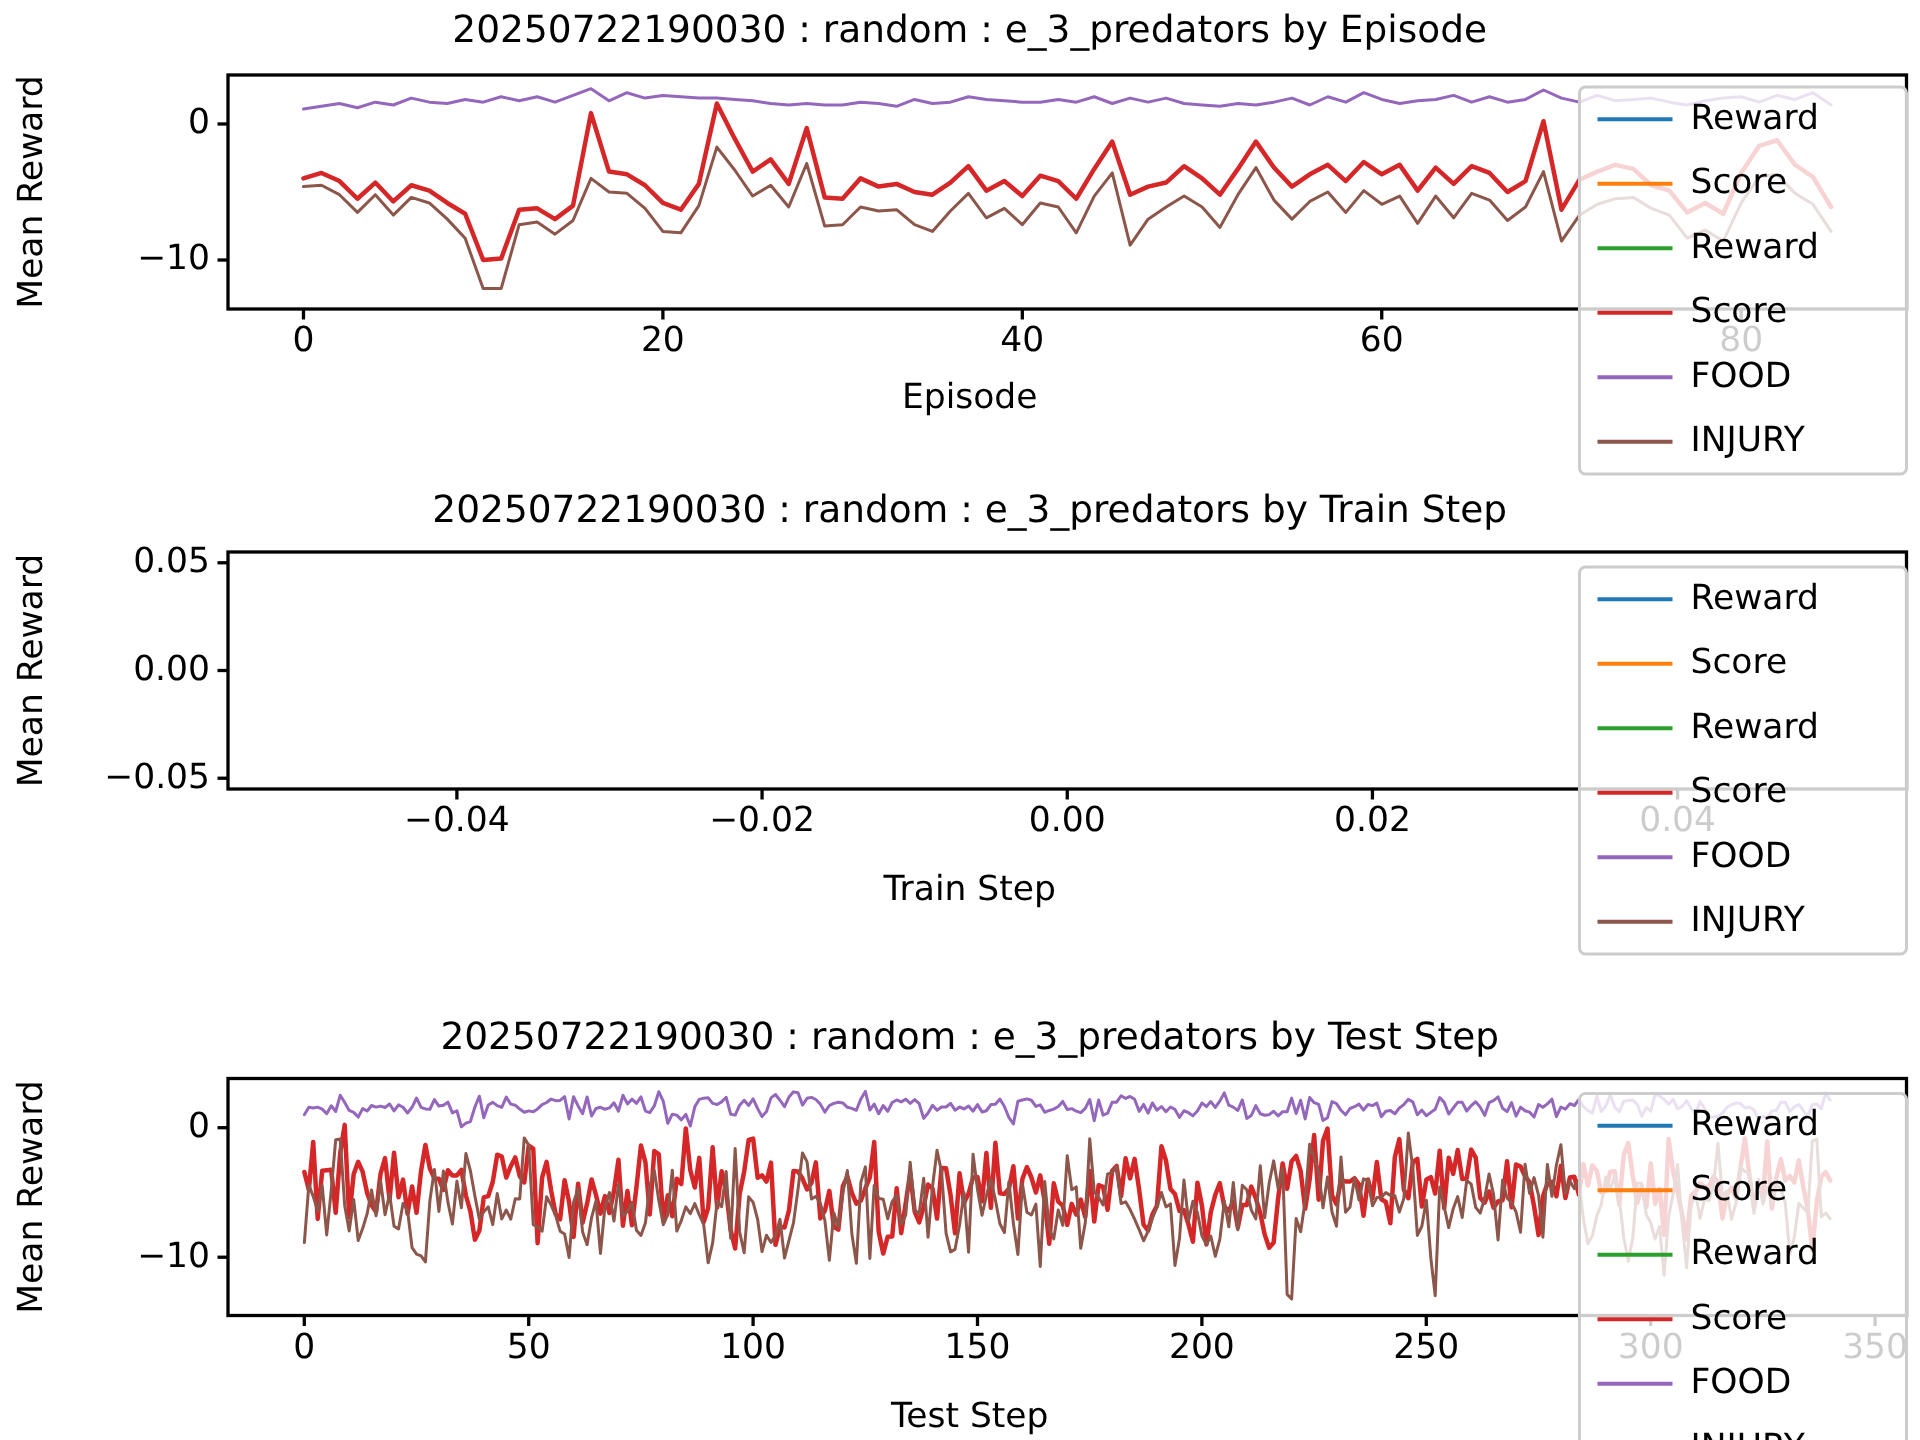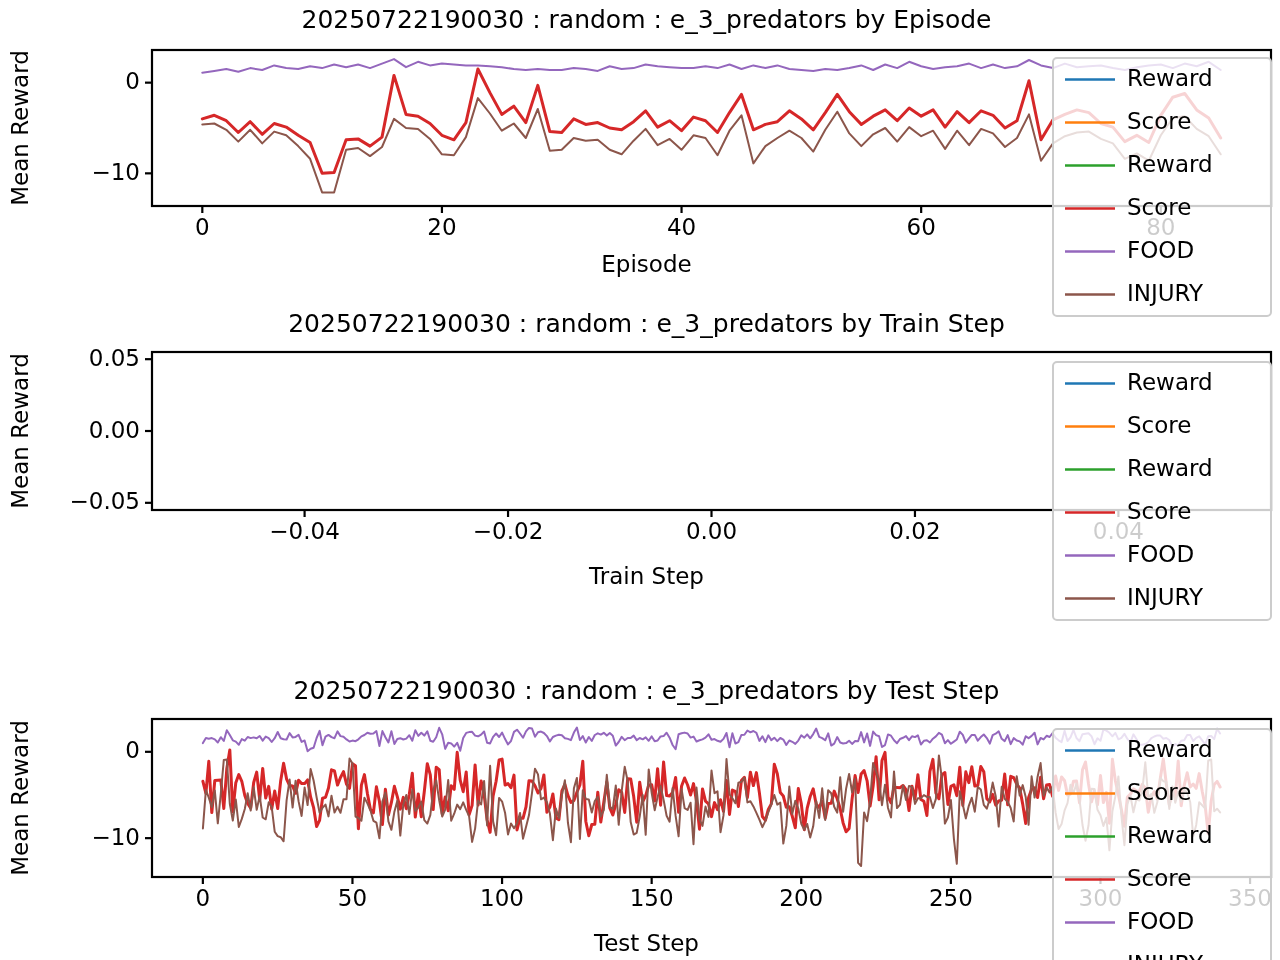--- a/index.html
+++ b/index.html
@@ -5,21 +5,21 @@
   html,body{margin:0;padding:0;}
   body{
     width:1280px;height:960px;
     background:#ffffff;
     font-family:"DejaVu Sans", sans-serif;
     overflow:hidden;
   }
   #figure{position:relative;width:1280px;height:960px;}
   .panel{position:absolute;left:0;width:1280px;}
   #panel-0{top:0;height:320px;}
-  #panel-1{top:304px;height:320px;}
+  #panel-1{top:320px;height:320px;}
   #panel-2{top:671px;height:320px;}
   svg{display:block;}
   text{font-family:"DejaVu Sans", sans-serif;fill:#000000;}
   .title-text{font-size:25px;text-anchor:middle;}
   .axis-label{font-size:23px;text-anchor:middle;}
   .tick-text{font-size:23px;}
   .tick-x{text-anchor:middle;dominant-baseline:hanging;}
   .tick-y{text-anchor:end;dominant-baseline:middle;}
   .legend-text{font-size:23px;dominant-baseline:middle;}
   .spine{fill:none;stroke:#000000;stroke-width:2.2;}

